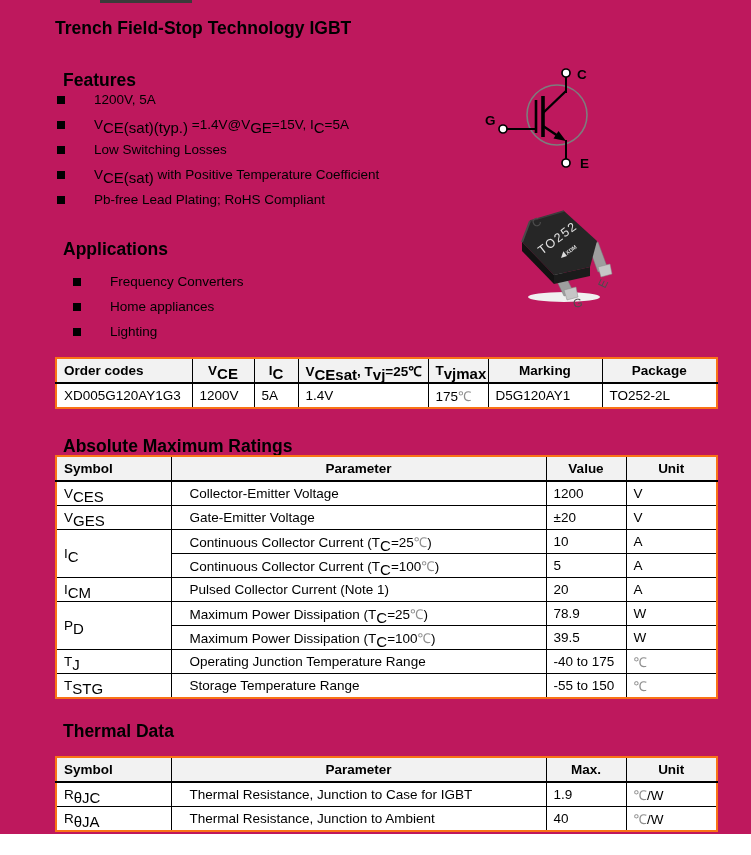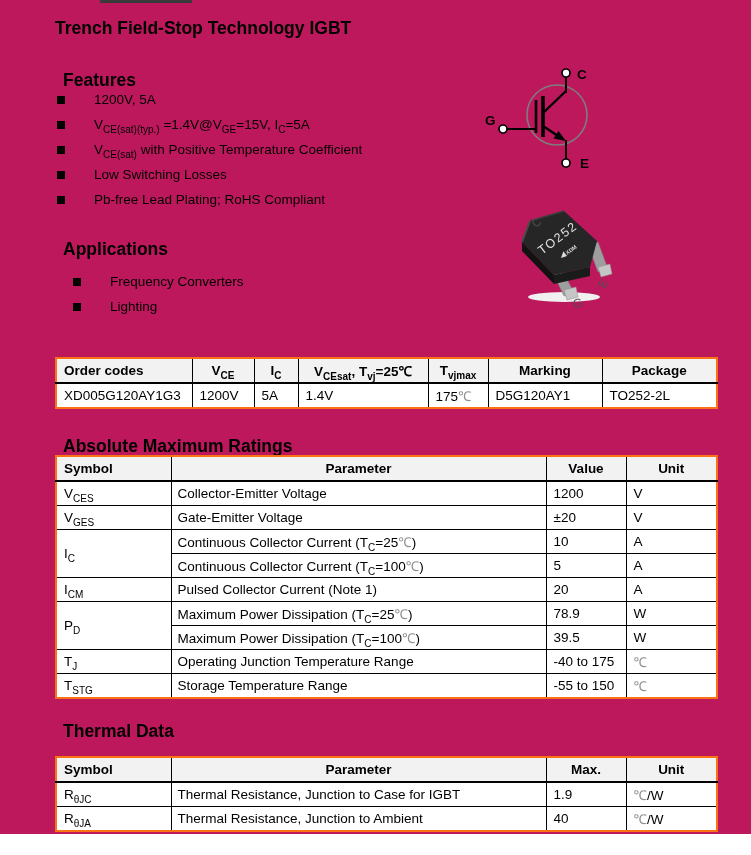--- a/index.html
+++ b/index.html
@@ -5,29 +5,29 @@
   html,body{margin:0;padding:0;background:#fff;}
   .page{position:relative;width:751px;height:834px;background:#be185d;
         font-family:"Liberation Sans", sans-serif;color:#000;overflow:hidden;}
   .top-bar{position:absolute;left:100px;top:0;width:92px;height:3px;background:#3a3a3a;}
   h1.doc-title{position:absolute;left:55px;top:18px;margin:0;font-size:17.5px;font-weight:bold;}
   h2.sec{position:absolute;left:55px;margin:8px;font-size:17.5px;font-weight:bold;}
   .features-list{position:absolute;left:55px;top:92px;margin:0;padding:0;list-style:none;}
   .apps-list{position:absolute;left:55px;top:258px;margin:16px;padding:0;list-style:none;}
   .bullet-item{display:flex;align-items:flex-start;margin:0 0 9px 0;font-size:13.5px;line-height:16px;text-align:center;}
   .sq{width:8px;height:8px;background:#000;margin:4px 29px 0 2px;flex:none;}
-  sub{font-size:10px;line-height:0;}
+  sub{font-size:15px;line-height:0;}
   .cel{color:#8f8f8f;}
   table{border-collapse:collapse;table-layout:fixed;width:661px;font-size:13.5px;
         border:2px solid #f97316;position:absolute;left:55px;background:#fff;}
   th,td{border:1px solid #000;height:23px;padding:0 7px;overflow:hidden;white-space:nowrap;}
   thead th{background:#f2f2f2;font-weight:bold;border-bottom:2px solid #000;text-align:center;}
   th.lft,td.lft{text-align:left;}
   td.ctr{text-align:left;}
-  td.par{padding-left:6px;text-align:left;}
+  td.par{padding-left:18px;text-align:left;}
   .svg-box{position:absolute;}
   svg text{font-family:"Liberation Sans", sans-serif;}
 </style>
 </head>
 <body>
 
 <div class="page">
 
   <div class="top-bar"></div>
 
@@ -38,37 +38,41 @@
     <li class="bullet-item">
         <span class="sq"></span>
         <span><span>1200V, 5A</span></span>
       </li>
     <li class="bullet-item">
         <span class="sq"></span>
         <span><span>V</span><sub>CE(sat)(typ.)</sub><span> =1.4V@V</span><sub>GE</sub><span>=15V, I</span><sub>C</sub><span>=5A</span></span>
       </li>
     <li class="bullet-item">
         <span class="sq"></span>
+        <span><span>Low Switching Losses</span></span>
+      </li>
+    <li class="bullet-item">
+        <span class="sq"></span>
         <span><span>V</span><sub>CE(sat)</sub><span> with Positive Temperature Coefficient</span></span>
-      </li>
-    <li class="bullet-item">
-        <span class="sq"></span>
-        <span><span>Low Switching Losses</span></span>
       </li>
     <li class="bullet-item">
         <span class="sq"></span>
         <span><span>Pb-free Lead Plating; RoHS Compliant</span></span>
       </li>
   </ul>
 
   <h2 class="sec" style="top:231px;">Applications</h2>
   <ul class="apps-list">
     <li class="bullet-item">
         <span class="sq"></span>
         <span><span>Frequency Converters</span></span>
+      </li>
+    <li class="bullet-item">
+        <span class="sq"></span>
+        <span><span>Home appliances</span></span>
       </li>
     <li class="bullet-item">
         <span class="sq"></span>
         <span><span>Lighting</span></span>
       </li>
   </ul>
 
   <svg class="svg-box" style="left:483px;top:52px;" width="170" height="135" viewBox="0 0 170 135">
     <circle cx="74" cy="63" r="30" fill="none" stroke="#7d7d7d" stroke-width="1.6"></circle>
     <line x1="24" y1="77" x2="52" y2="77" stroke="#000" stroke-width="2"></line>

